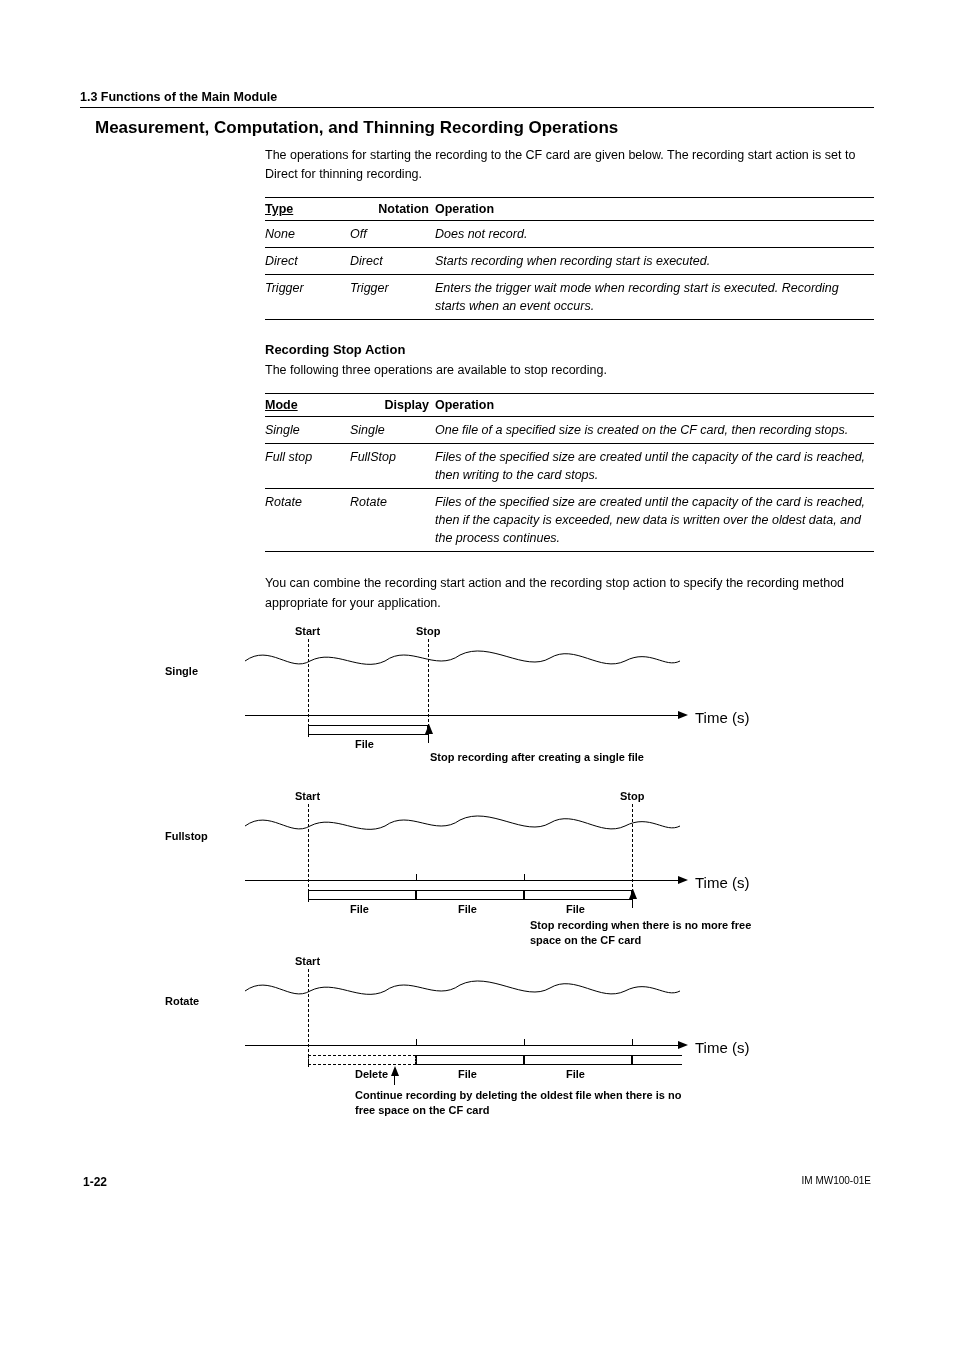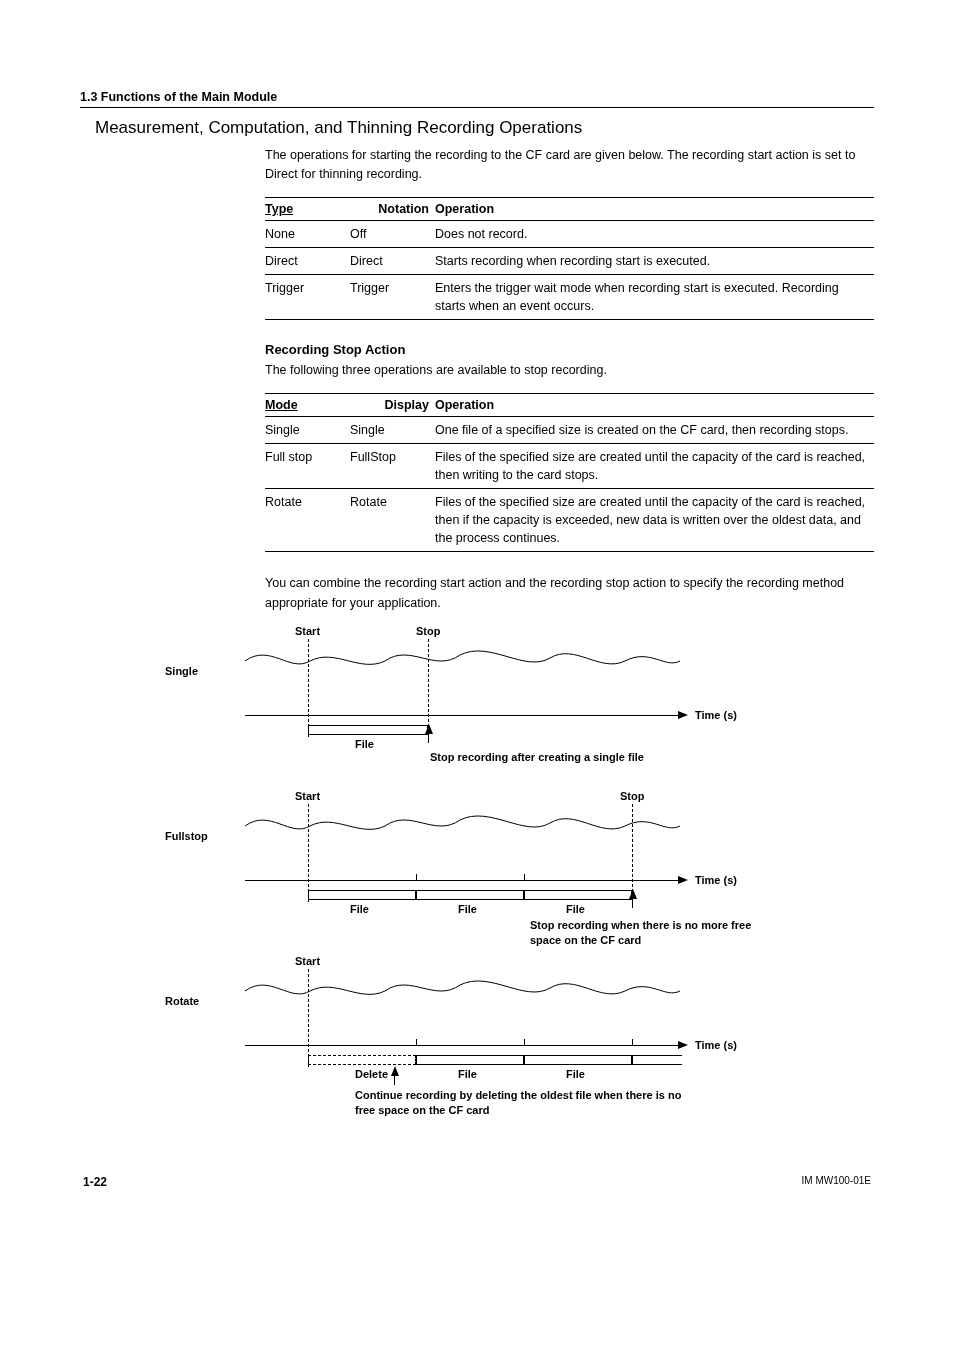--- a/index.html
+++ b/index.html
@@ -12,21 +12,21 @@
     }
     .section-header {
       font-size: 12.5px;
       font-weight: bold;
       border-bottom: 1px solid #000;
       padding-bottom: 3px;
       margin-bottom: 10px;
     }
     .main-title {
       font-size: 17px;
-      font-weight: normal;
+      font-weight: bold;
       margin-left: 15px;
       margin-bottom: 8px;
     }
     .content { margin-left: 185px; }
     .sub-h {
       font-size: 13px;
       font-weight: bold;
       margin-bottom: 4px;
     }
     .para {
@@ -36,21 +36,21 @@
     }
     table {
       border-collapse: collapse;
       width: 100%;
       font-size: 12.5px;
       margin-bottom: 22px;
     }
     thead tr { border-top: 1px solid #000; border-bottom: 1px solid #000; }
     thead th { text-align: left; font-weight: bold; padding: 4px 6px 4px 0; }
     tbody tr { border-bottom: 1px solid #000; }
-    tbody td { padding: 4px 6px 4px 0; vertical-align: top; line-height: 1.45; }
+    tbody td { padding: 4px 6px 4px 0; vertical-align: top; line-height: 1.45; font-style: italic; }
     .col-a { width: 85px; text-decoration: underline; }
     .col-b { width: 85px; text-align: right; }
 
     .diagram {
       margin-left: 160px;
       margin-top: 12px;
       font-size: 11px;
       font-weight: bold;
     }
     .dia-block { position: relative; height: 165px; }
@@ -65,21 +65,21 @@
     .top-label { position: absolute; font-size: 11px; font-weight: bold; }
     .wave { position: absolute; stroke: #000; fill: none; stroke-width: 1; }
     .axis { position: absolute; background: #000; height: 1px; }
     .arrow-r {
       position: absolute;
       width: 0; height: 0;
       border-left: 10px solid #000;
       border-top: 4px solid transparent;
       border-bottom: 4px solid transparent;
     }
-    .time-label { position: absolute; font-size: 11px; font-weight: bold; }
+    .time-label { position: absolute; font-size: 15px; font-weight: normal; }
     .file-box {
       position: absolute;
       border: 1px solid #000;
       height: 10px;
       background: #fff;
     }
     .file-dashed {
       position: absolute;
       border: 1px dashed #000;
       height: 10px;

